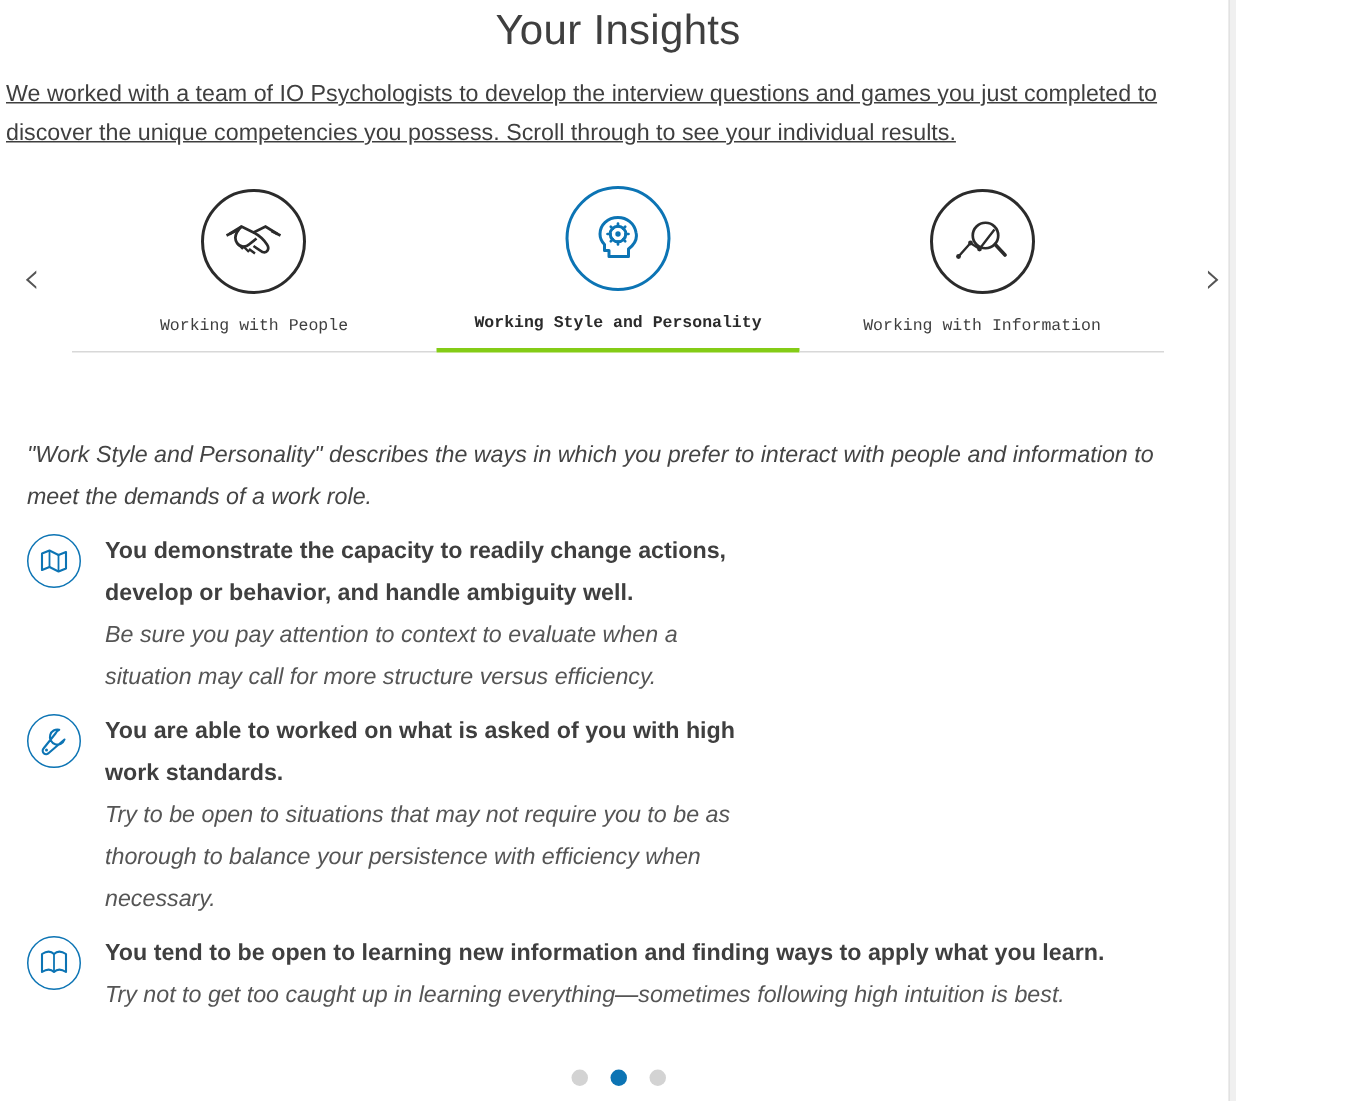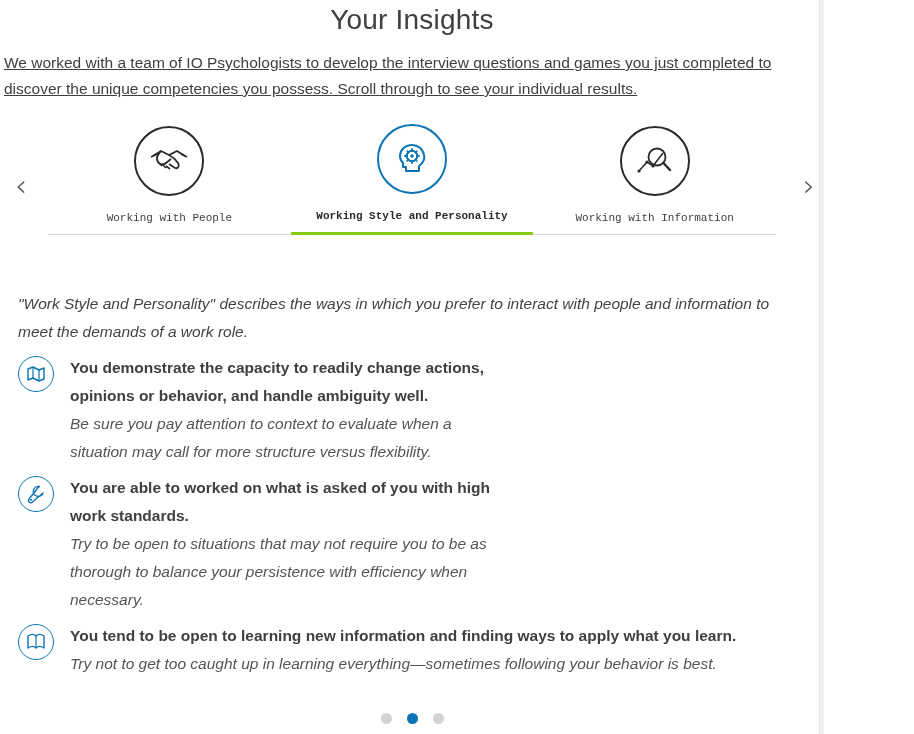--- a/index.html
+++ b/index.html
@@ -227,22 +227,22 @@
   <div class="items">
 
     <div class="item">
       <div class="badge">
         <svg width="20" height="18" viewBox="0 0 20 18">
           <path d="M2 4 L7 2 L13 5 L18 3 L18 14 L13 16 L7 13 L2 15 Z" fill="none" stroke="#0c74b4" stroke-width="1.4" stroke-linejoin="round"></path>
           <path d="M7 2 L7 13 M13 5 L13 16" stroke="#0c74b4" stroke-width="1.2"></path>
         </svg>
       </div>
       <div class="text w-narrow">
-        <p class="headline">You demonstrate the capacity to readily change actions, opinions or behavior, and handle ambiguity well.</p>
-        <p class="sub">Be sure you pay attention to context to evaluate when a situation may call for more structure versus flexibility.</p>
+        <p class="headline">You demonstrate the capacity to readily change actions, develop or behavior, and handle ambiguity well.</p>
+        <p class="sub">Be sure you pay attention to context to evaluate when a situation may call for more structure versus efficiency.</p>
       </div>
     </div>
 
     <div class="item">
       <div class="badge">
         <svg width="20" height="20" viewBox="0 0 20 20">
           <path d="M13.5 2.5 A5 5 0 1 0 17 9 L17 9 L6.5 18 A2 2 0 0 1 3 15 L11 5 A5 5 0 0 1 13.5 2.5 Z" fill="none" stroke="#0c74b4" stroke-width="1.4" stroke-linejoin="round"></path>
           <circle cx="5" cy="16" r="1" fill="#0c74b4"></circle>
         </svg>
       </div>
@@ -254,21 +254,21 @@
 
     <div class="item">
       <div class="badge">
         <svg width="20" height="18" viewBox="0 0 20 18">
           <path d="M2 3 C5 1, 8 1, 10 3 C12 1, 15 1, 18 3 L18 15 C15 13, 12 13, 10 15 C8 13, 5 13, 2 15 Z" fill="none" stroke="#0c74b4" stroke-width="1.4" stroke-linejoin="round"></path>
           <path d="M10 3 L10 15" stroke="#0c74b4" stroke-width="1.2"></path>
         </svg>
       </div>
       <div class="text w-wide">
         <p class="headline">You tend to be open to learning new information and finding ways to apply what you learn.</p>
-        <p class="sub">Try not to get too caught up in learning everything—sometimes following your behavior is best.</p>
+        <p class="sub">Try not to get too caught up in learning everything—sometimes following high intuition is best.</p>
       </div>
     </div>
 
   </div>
 
   <div class="dots">
     <span class="dot"></span>
     <span class="dot active"></span>
     <span class="dot"></span>
   </div>

